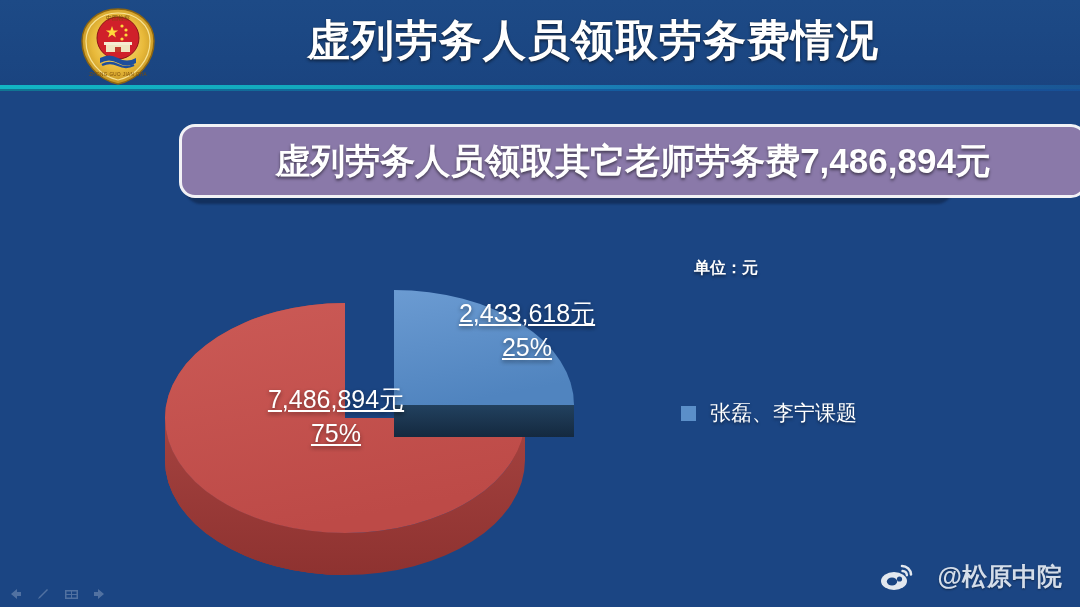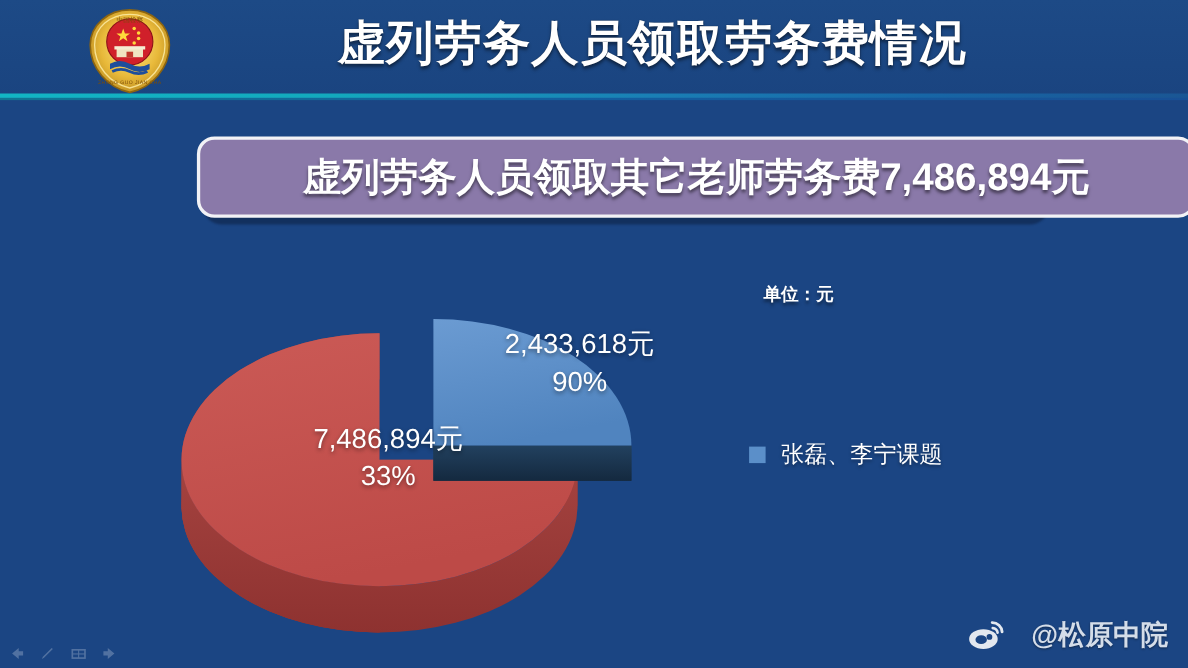--- a/index.html
+++ b/index.html
@@ -70,24 +70,24 @@
     text-shadow:0 2px 3px rgba(0,0,0,.45);
   }
 
   
   .chart-area{position:absolute;left:150px;top:250px;width:560px;height:320px;}
   .chart-area svg{display:block;overflow:visible;}
 
   .slice-label{
     position:absolute;color:#ffffff;text-align:center;white-space:nowrap;
     text-shadow:0 2px 4px rgba(0,0,0,.45);
-    font-size:25px;line-height:34px;
+    font-size:25px;line-height:34px;text-decoration:underline;
   }
   .lbl-blue{left:432px;top:296px;width:190px;}
-  .lbl-red{left:238px;top:382px;width:230px;}
+  .lbl-red{left:221px;top:382px;width:230px;}
 
   
   .legend{position:absolute;left:681px;top:388px;width:300px;margin-top:11px;}
   .legend-row{display:flex;align-items:center;margin-bottom:32px;}
   .legend-swatch{width:15px;height:15px;flex:0 0 15px;margin-right:14px;}
   .legend-text{color:#ffffff;font-size:21px;white-space:nowrap;
     text-shadow:0 2px 3px rgba(0,0,0,.4);}
 
   
   .watermark{
@@ -196,25 +196,25 @@
 
         <path d="M195 168 L375 168 A180 115 0 0 0 375 168 L375 200 L195 200 Z" fill="url(#blueSide)"></path>
 
         <path d="M195 168 L195 53 A180 115 0 0 1 375 168 Z" fill="url(#blueTop)"></path>
       </g>
     </svg>
   </div>
 
   <div class="slice-label lbl-blue">
     <div>2,433,618元</div>
-    <div>90%</div>
+    <div>25%</div>
   </div>
   <div class="slice-label lbl-red">
     <div>7,486,894元</div>
-    <div>33%</div>
+    <div>75%</div>
   </div>
 
   <div class="legend">
     <div class="legend-row">
       <span class="legend-swatch" style="background:#5b8fc9"></span>
       <span class="legend-text">张磊、李宁课题</span>
     </div>
   </div>
 
   <div class="watermark">

